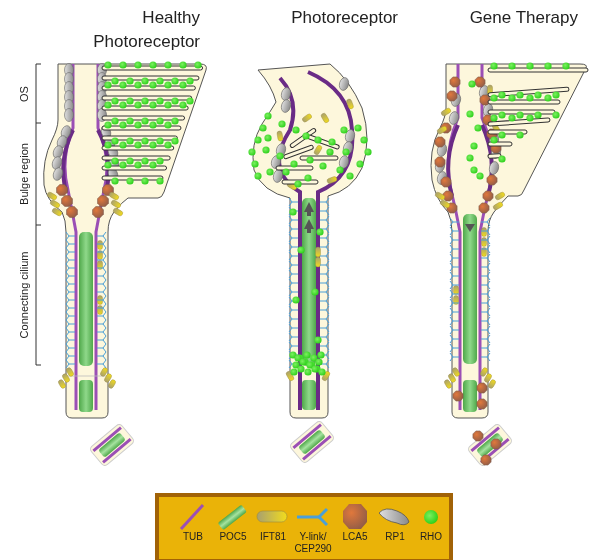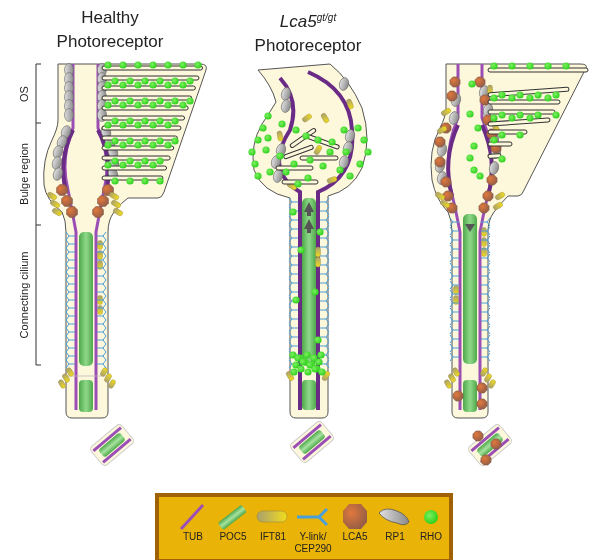--- a/index.html
+++ b/index.html
@@ -1,18 +1,18 @@
 <!DOCTYPE html>
 <html><head>
 <meta charset="utf-8">
 <style>
   html, body { margin: 0; padding: 0; background: #ffffff; }
   body { width: 604px; height: 560px; position: relative; overflow: hidden;
          font-family: "Liberation Sans", sans-serif; color: #222; }
-  .title { position: absolute; top: 6px; width: 180px; text-align: center;
+  .title { position: absolute; top: 6px; width: 180px; text-align: right;
            font-size: 17px; line-height: 24px; color: #222; }
   .title .it { font-style: italic; }
   .title sup { font-size: 10px; font-style: italic; vertical-align: 6px; }
   #t1 { left: 20px; }
   #t2 { left: 218px; }
   #t3 { left: 398px; }
   svg#diagram { position: absolute; left: 0; top: 0; }
   .brk-label { font-family: "Liberation Sans", sans-serif; font-size: 11px; fill: #222; }
   .legend { position: absolute; left: 155px; top: 493px; width: 290px; height: 62px;
             border: 4px solid #a16207; background: #eab308; }
@@ -22,24 +22,24 @@
   .leg-icon { position: absolute; top: 4px; left: 0; }
 </style>
 </head>
 <body>
 
 <div class="title" id="t1">
   <div>Healthy</div>
   <div>Photoreceptor</div>
 </div>
 <div class="title" id="t2">
-  <div><span class="it">Lca5</span><sup>gt/gt</sup></div>
   <div>Photoreceptor</div>
 </div>
 <div class="title" id="t3">
+  <div>Gene Therapy</div>
 </div>
 
 <svg id="diagram" width="604" height="490" viewBox="0 0 604 490">
   <defs>
     <linearGradient id="gPoc" x1="0" x2="1" y1="0" y2="0">
       <stop offset="0" stop-color="#4fa84a"></stop>
         <stop offset="0.5" stop-color="#8fd88a"></stop>
         <stop offset="1" stop-color="#4fa84a"></stop>
     </linearGradient>
     <linearGradient id="gPocV" x1="0" x2="0" y1="0" y2="1">

